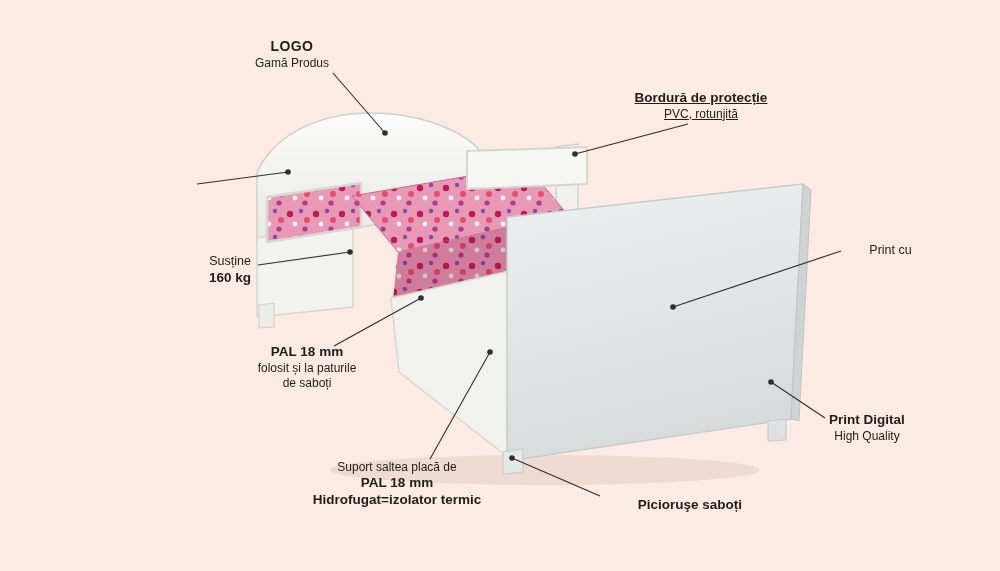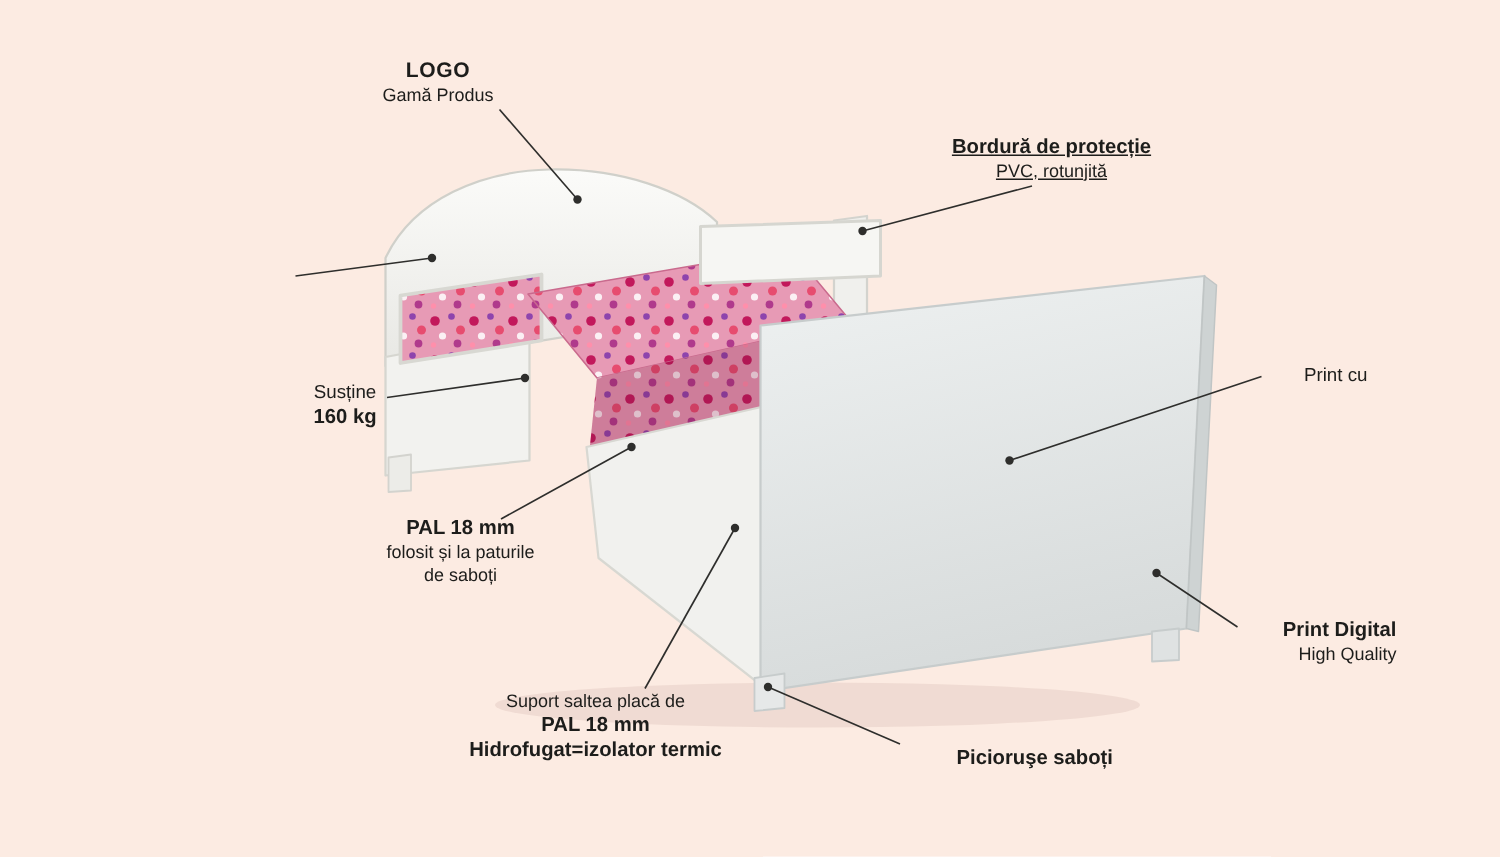--- a/index.html
+++ b/index.html
@@ -132,21 +132,21 @@
   <div class="label" style="left:243px; top:344px; width:128px;">
     <div class="t">PAL 18 mm</div>
     <div class="s">folosit și la paturile</div>
     <div class="s">de saboți</div>
   </div>
 
   <div class="label" style="left:818px; top:221px; width:145px;margin-top:22px;">
     <div class="sm">Print cu</div>
   </div>
 
-  <div class="label" style="left:803px; top:412px; width:128px;text-align:right;">
+  <div class="label" style="left:803px; top:412px; width:128px;">
     <div class="t">Print Digital</div>
     <div class="s">High Quality</div>
   </div>
 
   <div class="label" style="left:306px; top:460px; width:182px;">
     <div class="s">Suport saltea placă de</div>
     <div class="t">PAL 18 mm</div>
     <div class="t">Hidrofugat=izolator termic</div>
   </div>
 

